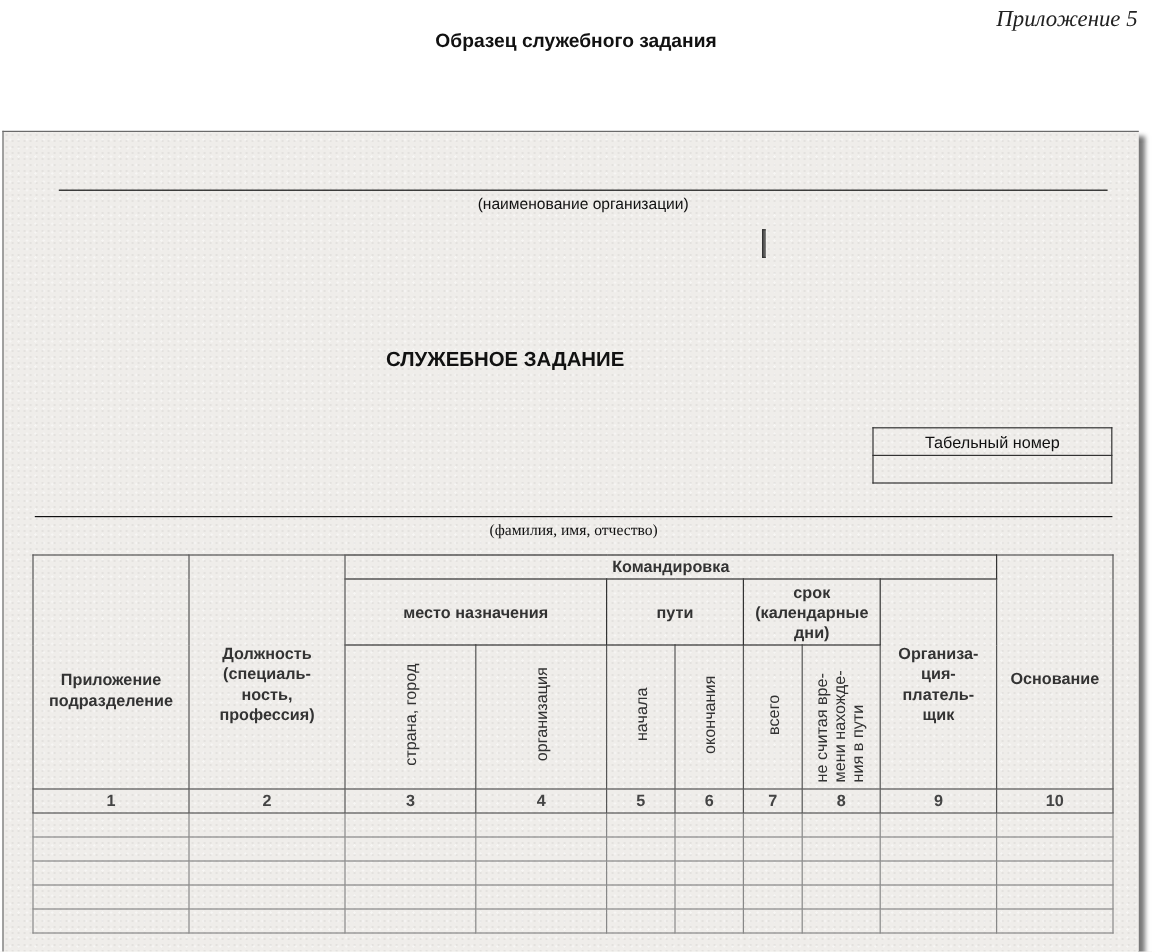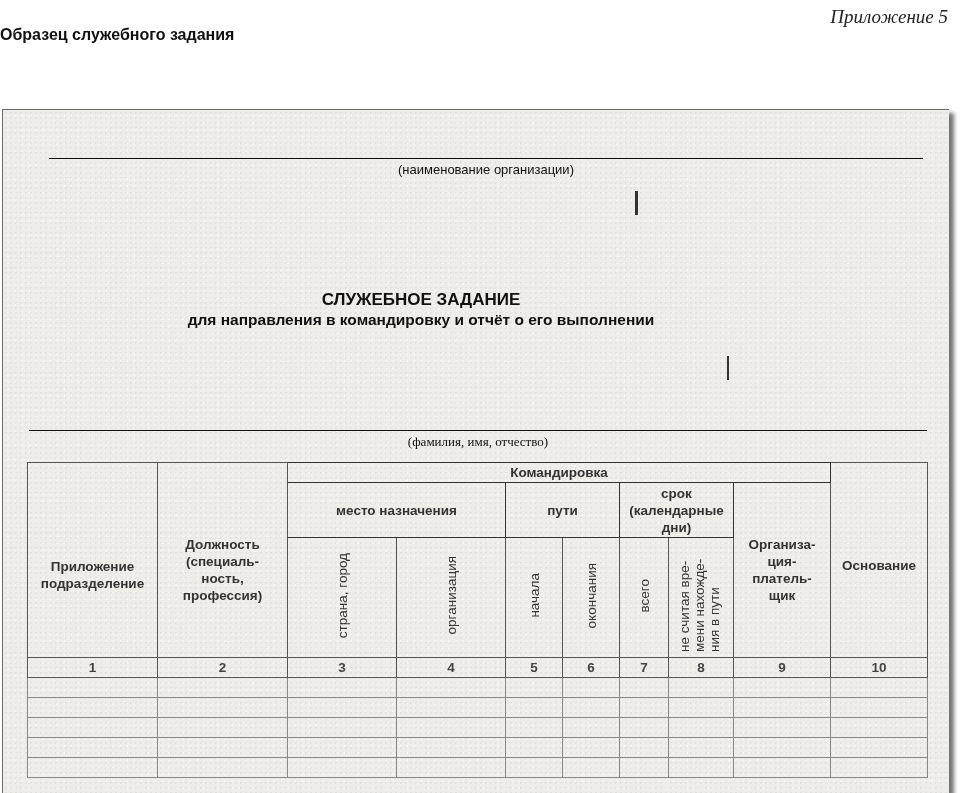--- a/index.html
+++ b/index.html
@@ -5,21 +5,21 @@
   html, body { margin: 0; padding: 0; }
   body {
     width: 960px; height: 793px; background: #ffffff; position: relative; overflow: hidden;
     font-family: "Liberation Sans", sans-serif; color: #1a1a1a;
   }
   .appendix {
     position: absolute; right: 12px; top: 6px;
     font-family: "Liberation Serif", serif; font-style: italic; font-size: 19px; color: #222;
   }
   .sample-title {
-    position: absolute; left: 0; width: 960px; top: 26px; text-align: left;
+    position: absolute; left: 0; width: 960px; top: 26px; text-align: center;
     font-weight: bold; font-size: 16px; color: #111;
   }
   .paper {
     position: absolute; left: 2px; top: 64px; width: 946px; height: 712px;
     background: #efedea;
     background-image:
       radial-gradient(rgba(0,0,0,0.05) 1px, transparent 1px),
       radial-gradient(rgba(255,255,255,0.5) 1px, transparent 1px);
     background-size: 5px 5px, 7px 7px;
     background-position: 0 0, 2px 3px;
@@ -61,25 +61,27 @@
     <tbody>
     <tr style="height:23px;">
       <td></td>
       <td></td>
     </tr>
   </tbody>
     </table>
 
   <div class="doc-title">
     <span class="t1">СЛУЖЕБНОЕ ЗАДАНИЕ</span>
-    <span class="t2">для направления в командировку и отчёт о его выполнении</span>
   </div>
 
   <table class="box" style="left:724px; top:246px;">
     <tbody>
+        <tr style="height:23px;">
+      <td style="width:198px;">Табельный номер</td>
+    </tr>
     <tr style="height:23px;">
       <td></td>
     </tr>
   </tbody>
     </table>
 
   <div class="line" style="left:26px; width:898px; top:320px;"></div>
   <div class="caption" style="left:26px; width:898px; top:324px;font-family:Liberation Serif, serif;">(фамилия, имя, отчество)</div>
 
   <table class="main">

